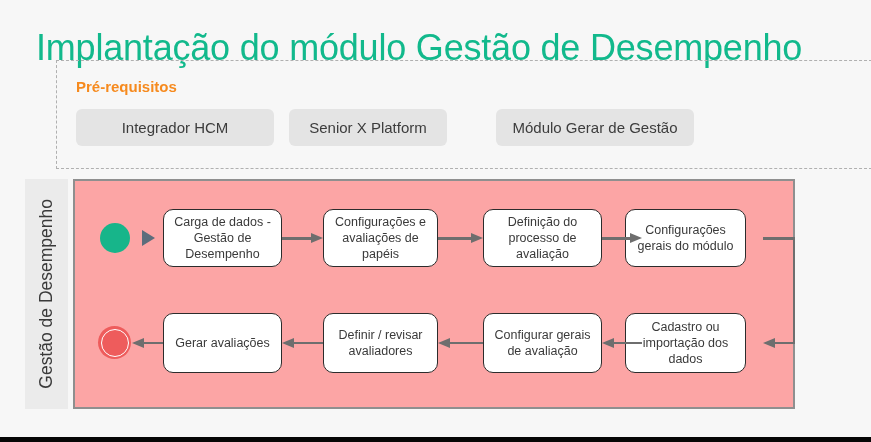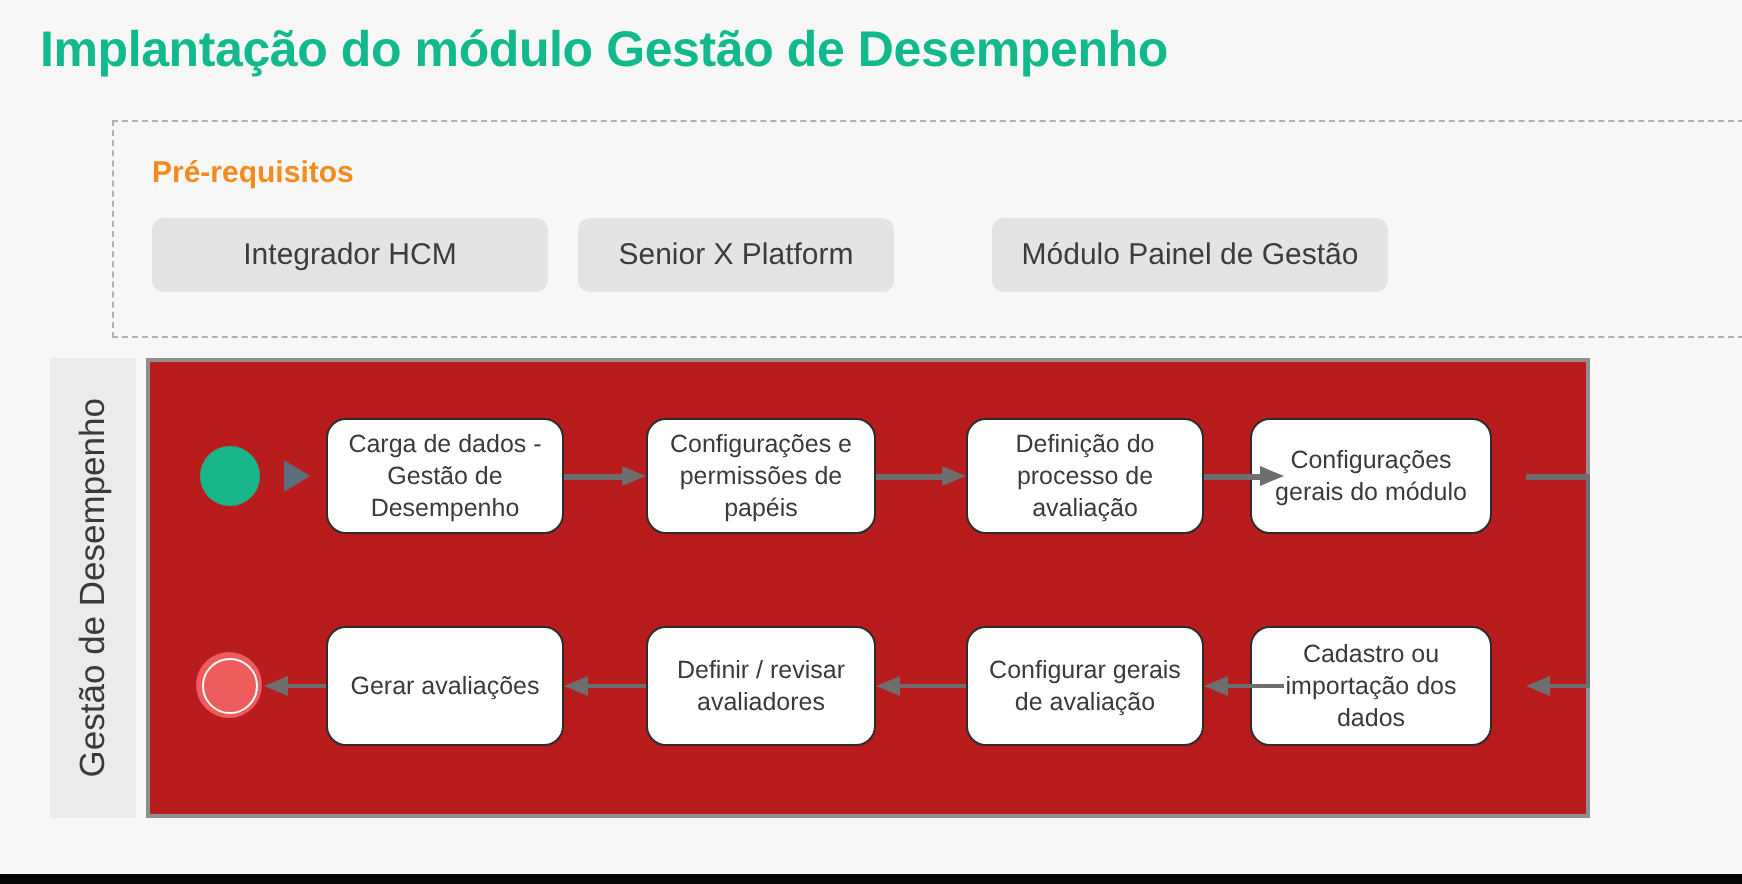--- a/index.html
+++ b/index.html
@@ -6,22 +6,22 @@
     --title:#12b98c; --prereq-label:#f68a1e; --start-event:#17b58a;
     --end-event:#ee5c5c; --arrow:#6e6e6e; --marker:#5c6d7c;
   }
   *{box-sizing:border-box;}
   html,body{margin:0;padding:0;}
   body{
     width:871px;height:442px;position:relative;overflow:hidden;
     background:#f7f7f7;font-family:"Liberation Sans",sans-serif;color:#3a3a3a;
   }
   .title{
-    position:absolute;left:20px;top:11px;margin:0;
-    font-size:25px;font-weight:700;color:var(--title);letter-spacing:-0.2px;
+    position:absolute;left:20px;top:11px;margin:16px;
+    font-size:36px;font-weight:400;color:var(--title);letter-spacing:-0.2px;
   }
   
   .prereq{
     position:absolute;left:21px;top:60px;width:821px;height:109px;
     border:1px dashed #b0b0b0;background:transparent;margin-left:35px;
   }
   .prereq-label{
     position:absolute;left:19px;top:17px;
     font-size:15px;font-weight:700;color:var(--prereq-label);
   }
@@ -37,21 +37,21 @@
   .lane-label{
     position:absolute;left:25px;top:179px;width:43px;height:230px;
     background:#ebebeb;display:flex;align-items:center;justify-content:center;
   }
   .lane-label span{
     writing-mode:vertical-rl;transform:rotate(180deg);
     font-size:17.5px;color:#3a3a3a;white-space:nowrap;
   }
   .chart{
     position:absolute;left:73px;top:179px;width:722px;height:230px;
-    background:#b91c1c;border:2px solid #8f8f8f;
+    background:#fca5a5;border:2px solid #8f8f8f;
   }
   
   .start-ev{
     position:absolute;left:25px;top:42px;width:30px;height:30px;
     border-radius:50%;background:var(--start-event);
   }
   .start-marker{
     position:absolute;left:67px;top:49px;width:0;height:0;
     border-top:8px solid transparent;border-bottom:8px solid transparent;
     border-left:13px solid var(--marker);
@@ -91,34 +91,34 @@
 </style>
 </head>
 <body>
 
 <h1 class="title">Implantação do módulo Gestão de Desempenho</h1>
 
 <section class="prereq">
   <div class="prereq-label">Pré-requisitos</div>
   <div class="pill p1">Integrador HCM</div>
   <div class="pill p2">Senior X Platform</div>
-  <div class="pill p3">Módulo Painel de Gestão</div>
+  <div class="pill p3">Módulo Gerar de Gestão</div>
 </section>
 
 <div class="lane-label">
   <span>Gestão de Desempenho</span>
 </div>
 
 <div class="chart">
 
   <div class="start-ev"></div>
   <div class="start-marker"></div>
 
   <div class="node r1 c1">Carga de dados - Gestão de Desempenho</div>
-  <div class="node r1 c2">Configurações e permissões de papéis</div>
+  <div class="node r1 c2">Configurações e avaliações de papéis</div>
   <div class="node r1 c3">Definição do processo de avaliação</div>
   <div class="node r1 c4">Configurações gerais do módulo</div>
 
   <div class="node r2 c4">Cadastro ou importação dos dados</div>
   <div class="node r2 c3">Configurar gerais de avaliação</div>
   <div class="node r2 c2">Definir / revisar avaliadores</div>
   <div class="node r2 c1">Gerar avaliações</div>
 
   <div class="aline" style="left:207px;top:56px;width:29px"></div>
   <div class="ahead right" style="left:236px;top:52px"></div>

